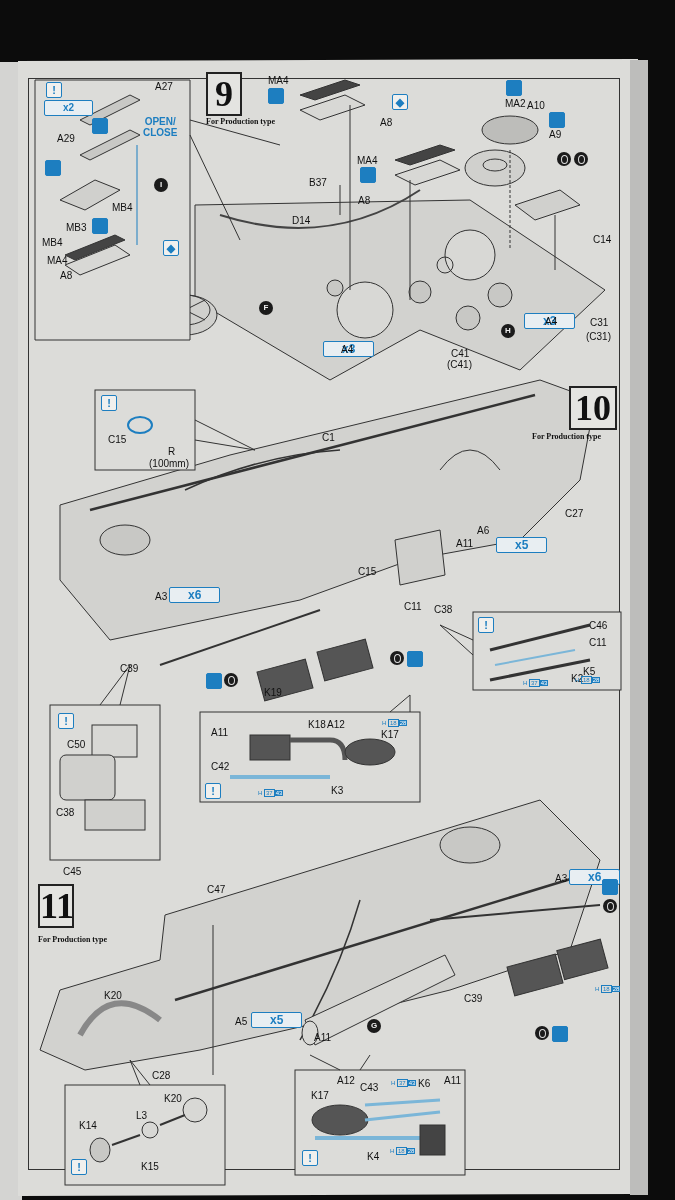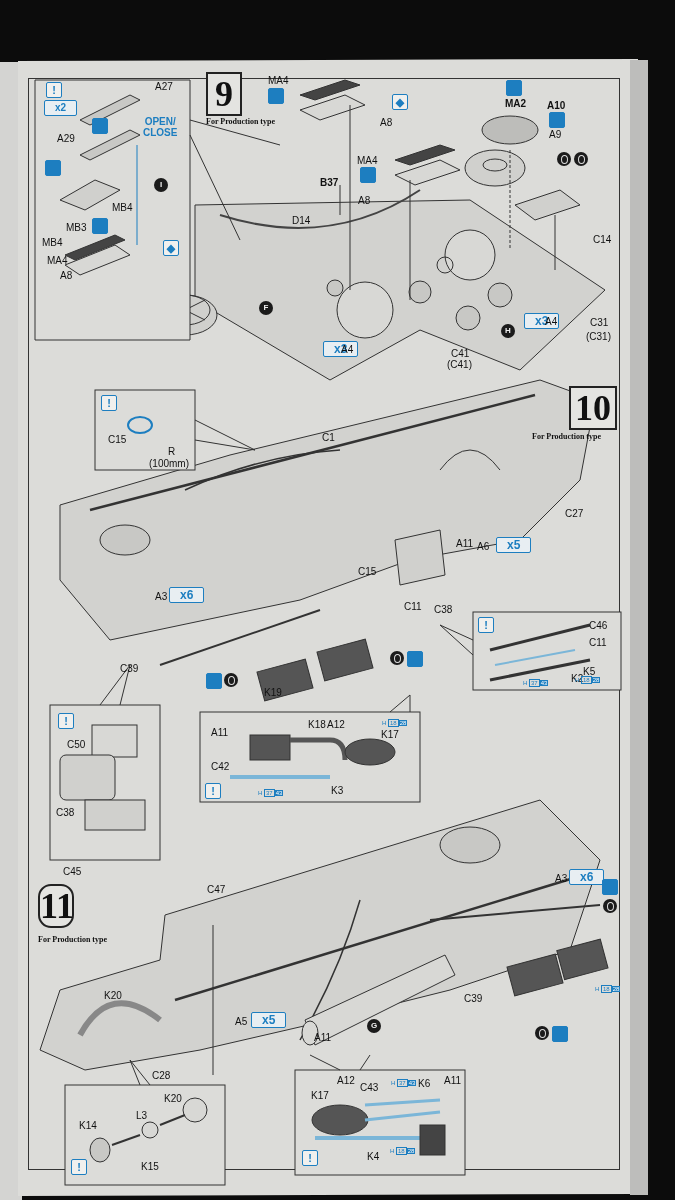--- a/index.html
+++ b/index.html
@@ -7,21 +7,21 @@
   .paper{position:absolute;left:18px;top:60px;width:620px;height:1135px;background:#dcdcd9;transform:skewY(-0.2deg);}
   .paper-left{position:absolute;left:0;top:62px;width:22px;height:1138px;background:#d4d4d2;}
   .paper-right{position:absolute;left:630px;top:60px;width:18px;height:1135px;background:#bdbdbb;}
   .frame{position:absolute;left:28px;top:78px;width:590px;height:1090px;border:1.5px solid #333;}
   svg.art{position:absolute;left:0;top:0;}
   .lbl{position:absolute;font-size:10px;color:#111;white-space:nowrap;line-height:11px;}
   .stepbox{position:absolute;border:2px solid #222;background:#e4e4e1;font-family:"Liberation Serif",serif;font-weight:bold;color:#111;text-align:center;}
   .steptxt{position:absolute;font-family:"Liberation Serif",serif;font-weight:bold;font-size:10px;color:#111;white-space:nowrap;}
   .icon-blue{position:absolute;width:14px;height:14px;background:#1d7ec0;border-radius:2px;border:1px solid #1d7ec0;}
   .icon-outline{position:absolute;width:14px;height:14px;background:#f0f0ee;border:1px solid #1d7ec0;border-radius:2px;color:#1d7ec0;font-weight:bold;font-size:11px;line-height:14px;text-align:center;}
-  .xbadge{position:absolute;height:14px;padding:0 10px;border:1px solid #1d7ec0;border-radius:2px;color:#1d7ec0;font-weight:bold;font-size:12px;line-height:14px;background:#e8eef2;}
+  .xbadge{position:absolute;height:14px;padding:0 18px;border:1px solid #1d7ec0;border-radius:2px;color:#1d7ec0;font-weight:bold;font-size:12px;line-height:14px;background:#e8eef2;}
   .dot{position:absolute;width:14px;height:14px;border-radius:50%;background:#1b1b1b;color:#eee;font-size:8px;line-height:14px;text-align:center;font-weight:bold;}
   .ring{position:absolute;width:14px;height:14px;border-radius:50%;background:#1b1b1b;}
   .ring::after{content:"";position:absolute;left:4px;top:3px;width:5px;height:7px;border:1px solid #ddd;border-radius:50%;}
   .blue-text{position:absolute;color:#1d7ec0;font-weight:bold;font-size:10px;line-height:11px;text-align:center;}
   .paint{position:absolute;font-size:6px;color:#1d7ec0;white-space:nowrap;}
   .paint b{background:#1d7ec0;color:#fff;padding:0 1px;font-weight:normal;}
   .paint i{border:1px solid #1d7ec0;padding:0 1px;font-style:normal;}
 </style>
 </head>
 <body>
@@ -151,21 +151,21 @@
   <line x1="365" y1="1105" x2="440" y2="1100" stroke="#7bb6d8" stroke-width="3"></line>
   <line x1="365" y1="1120" x2="440" y2="1112" stroke="#7bb6d8" stroke-width="3"></line>
   <line x1="315" y1="1138" x2="420" y2="1138" stroke="#7bb6d8" stroke-width="4"></line>
   <rect x="420" y="1125" width="25" height="30" fill="#444"></rect>
 </svg>
 
 <div class="stepbox" style="left:206px;top:72px;width:32px;height:40px;font-size:36px;line-height:40px;">9</div>
 <div class="steptxt" style="left:206px;top:117px;font-size:8px;">For Production type</div>
 <div class="stepbox" style="left:569px;top:386px;width:44px;height:40px;font-size:36px;line-height:40px;">10</div>
 <div class="steptxt" style="left:532px;top:432px;font-size:8px;">For Production type</div>
-<div class="stepbox" style="left:38px;top:884px;width:32px;height:40px;font-size:36px;line-height:40px;border-radius:13px;">11</div>
+<div class="stepbox" style="left:38px;top:884px;width:32px;height:40px;font-size:36px;line-height:40px;">11</div>
 <div class="steptxt" style="left:38px;top:935px;font-size:8px;">For Production type</div>
 
 <div class="icon-outline" style="left:46px;top:82px;">!</div>
 <div class="xbadge" style="left:44px;top:100px;font-size:10px;">x2</div>
 <div class="icon-blue" style="left:92px;top:118px;"></div>
 <div class="icon-blue" style="left:45px;top:160px;"></div>
 <div class="icon-blue" style="left:92px;top:218px;"></div>
 <div class="icon-outline" style="left:163px;top:240px;">◆</div>
 <div class="lbl" style="left:155px;top:81px;">A27</div>
 <div class="lbl" style="left:57px;top:133px;">A29</div>
@@ -178,25 +178,25 @@
 <div class="lbl" style="left:60px;top:270px;">A8</div>
 <div class="dot" style="left:154px;top:178px;">I</div>
 
 <div class="lbl" style="left:268px;top:75px;">MA4</div>
 <div class="icon-blue" style="left:268px;top:88px;"></div>
 <div class="icon-outline" style="left:392px;top:94px;">◆</div>
 <div class="lbl" style="left:380px;top:117px;">A8</div>
 <div class="lbl" style="left:357px;top:155px;">MA4</div>
 <div class="icon-blue" style="left:360px;top:167px;"></div>
 <div class="lbl" style="left:358px;top:195px;">A8</div>
-<div class="lbl" style="left:320px;top:177px;font-weight:bold;">B37</div>
+<div class="lbl" style="left:309px;top:177px;">B37</div>
 <div class="lbl" style="left:292px;top:215px;">D14</div>
 <div class="icon-blue" style="left:506px;top:80px;"></div>
-<div class="lbl" style="left:505px;top:98px;font-weight:bold;">MA2</div>
-<div class="lbl" style="left:547px;top:100px;font-weight:bold;">A10</div>
+<div class="lbl" style="left:505px;top:98px;">MA2</div>
+<div class="lbl" style="left:527px;top:100px;">A10</div>
 <div class="icon-blue" style="left:549px;top:112px;"></div>
 <div class="lbl" style="left:549px;top:129px;">A9</div>
 <div class="ring" style="left:557px;top:152px;"></div>
 <div class="ring" style="left:574px;top:152px;"></div>
 <div class="lbl" style="left:593px;top:234px;">C14</div>
 <div class="xbadge" style="left:524px;top:313px;">x3</div>
 <div class="lbl" style="left:545px;top:316px;">A4</div>
 <div class="lbl" style="left:590px;top:317px;">C31</div>
 <div class="lbl" style="left:586px;top:331px;">(C31)</div>
 <div class="dot" style="left:501px;top:324px;">H</div>
@@ -205,21 +205,21 @@
 <div class="lbl" style="left:451px;top:348px;">C41</div>
 <div class="lbl" style="left:447px;top:359px;">(C41)</div>
 <div class="dot" style="left:259px;top:301px;">F</div>
 
 <div class="icon-outline" style="left:101px;top:395px;">!</div>
 <div class="lbl" style="left:108px;top:434px;">C15</div>
 <div class="lbl" style="left:168px;top:446px;">R</div>
 <div class="lbl" style="left:149px;top:458px;">(100mm)</div>
 <div class="lbl" style="left:322px;top:432px;">C1</div>
 <div class="lbl" style="left:565px;top:508px;">C27</div>
-<div class="lbl" style="left:477px;top:525px;margin-top:16px;">A6</div>
+<div class="lbl" style="left:477px;top:525px;">A6</div>
 <div class="xbadge" style="left:496px;top:537px;">x5</div>
 <div class="lbl" style="left:456px;top:538px;">A11</div>
 <div class="lbl" style="left:358px;top:566px;">C15</div>
 <div class="lbl" style="left:404px;top:601px;">C11</div>
 <div class="lbl" style="left:434px;top:604px;">C38</div>
 <div class="lbl" style="left:155px;top:591px;">A3</div>
 <div class="xbadge" style="left:169px;top:587px;">x6</div>
 <div class="lbl" style="left:120px;top:663px;">C39</div>
 <div class="icon-blue" style="left:206px;top:673px;"></div>
 <div class="ring" style="left:224px;top:673px;"></div>

